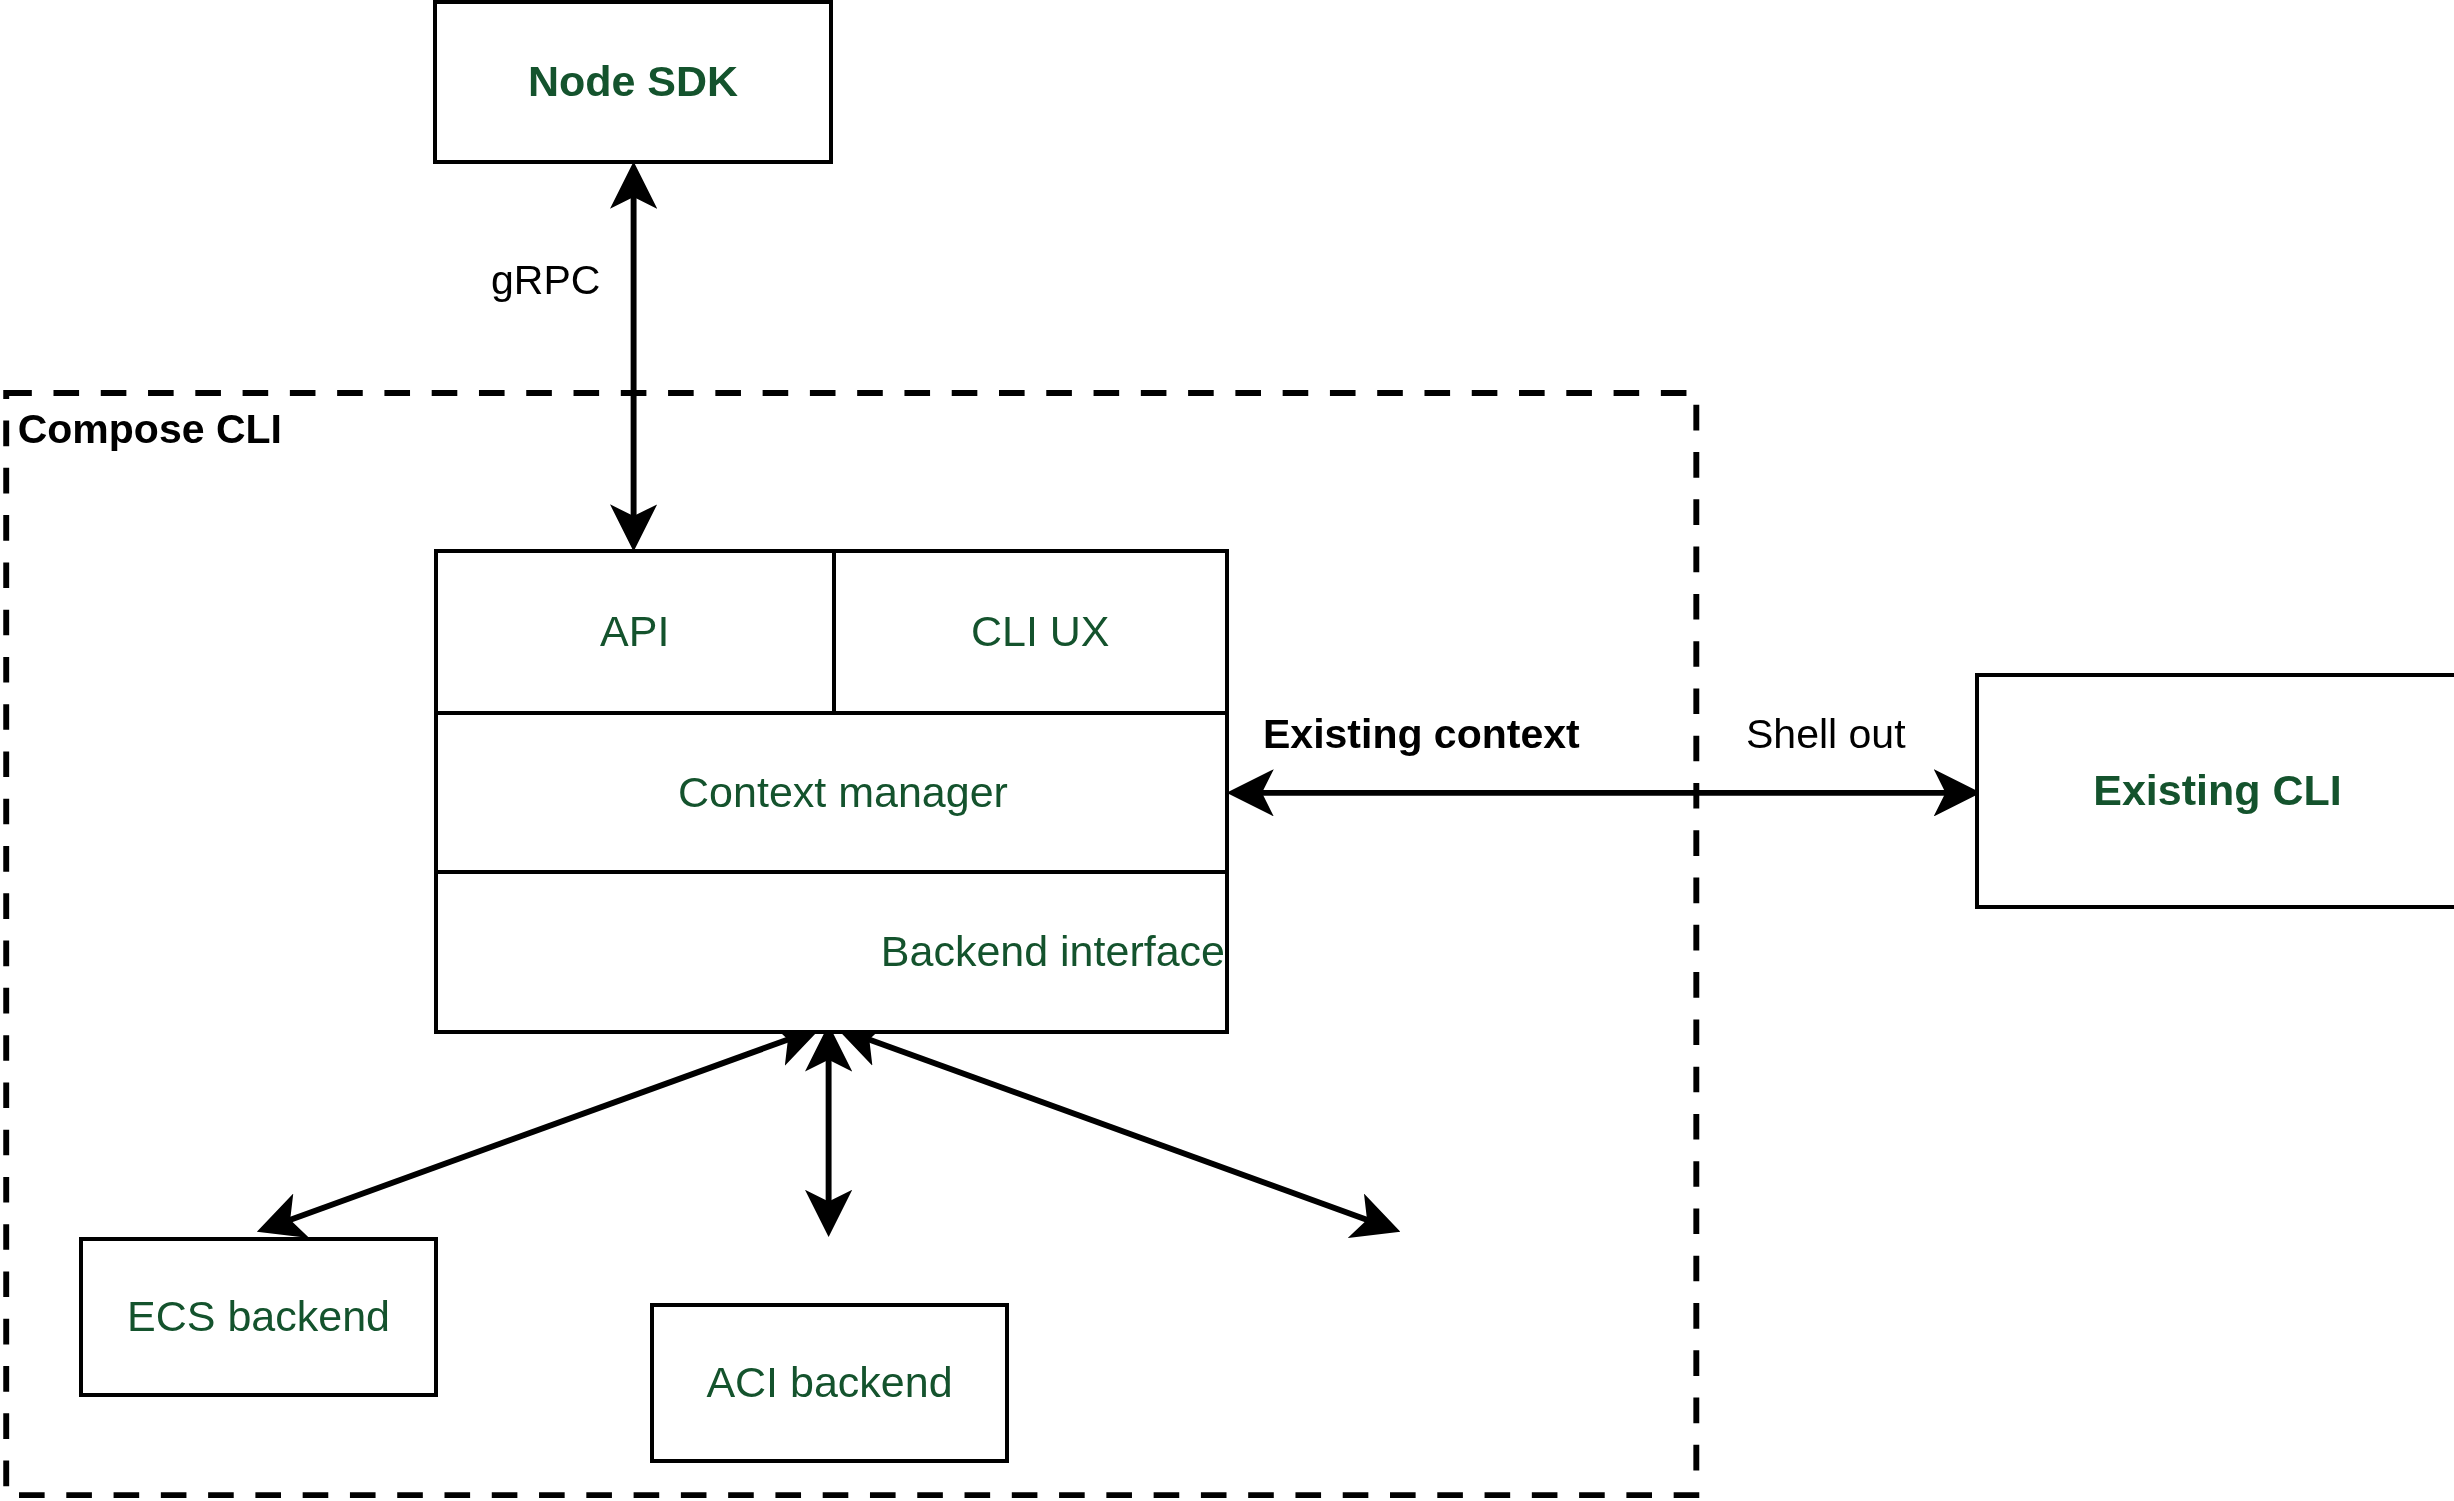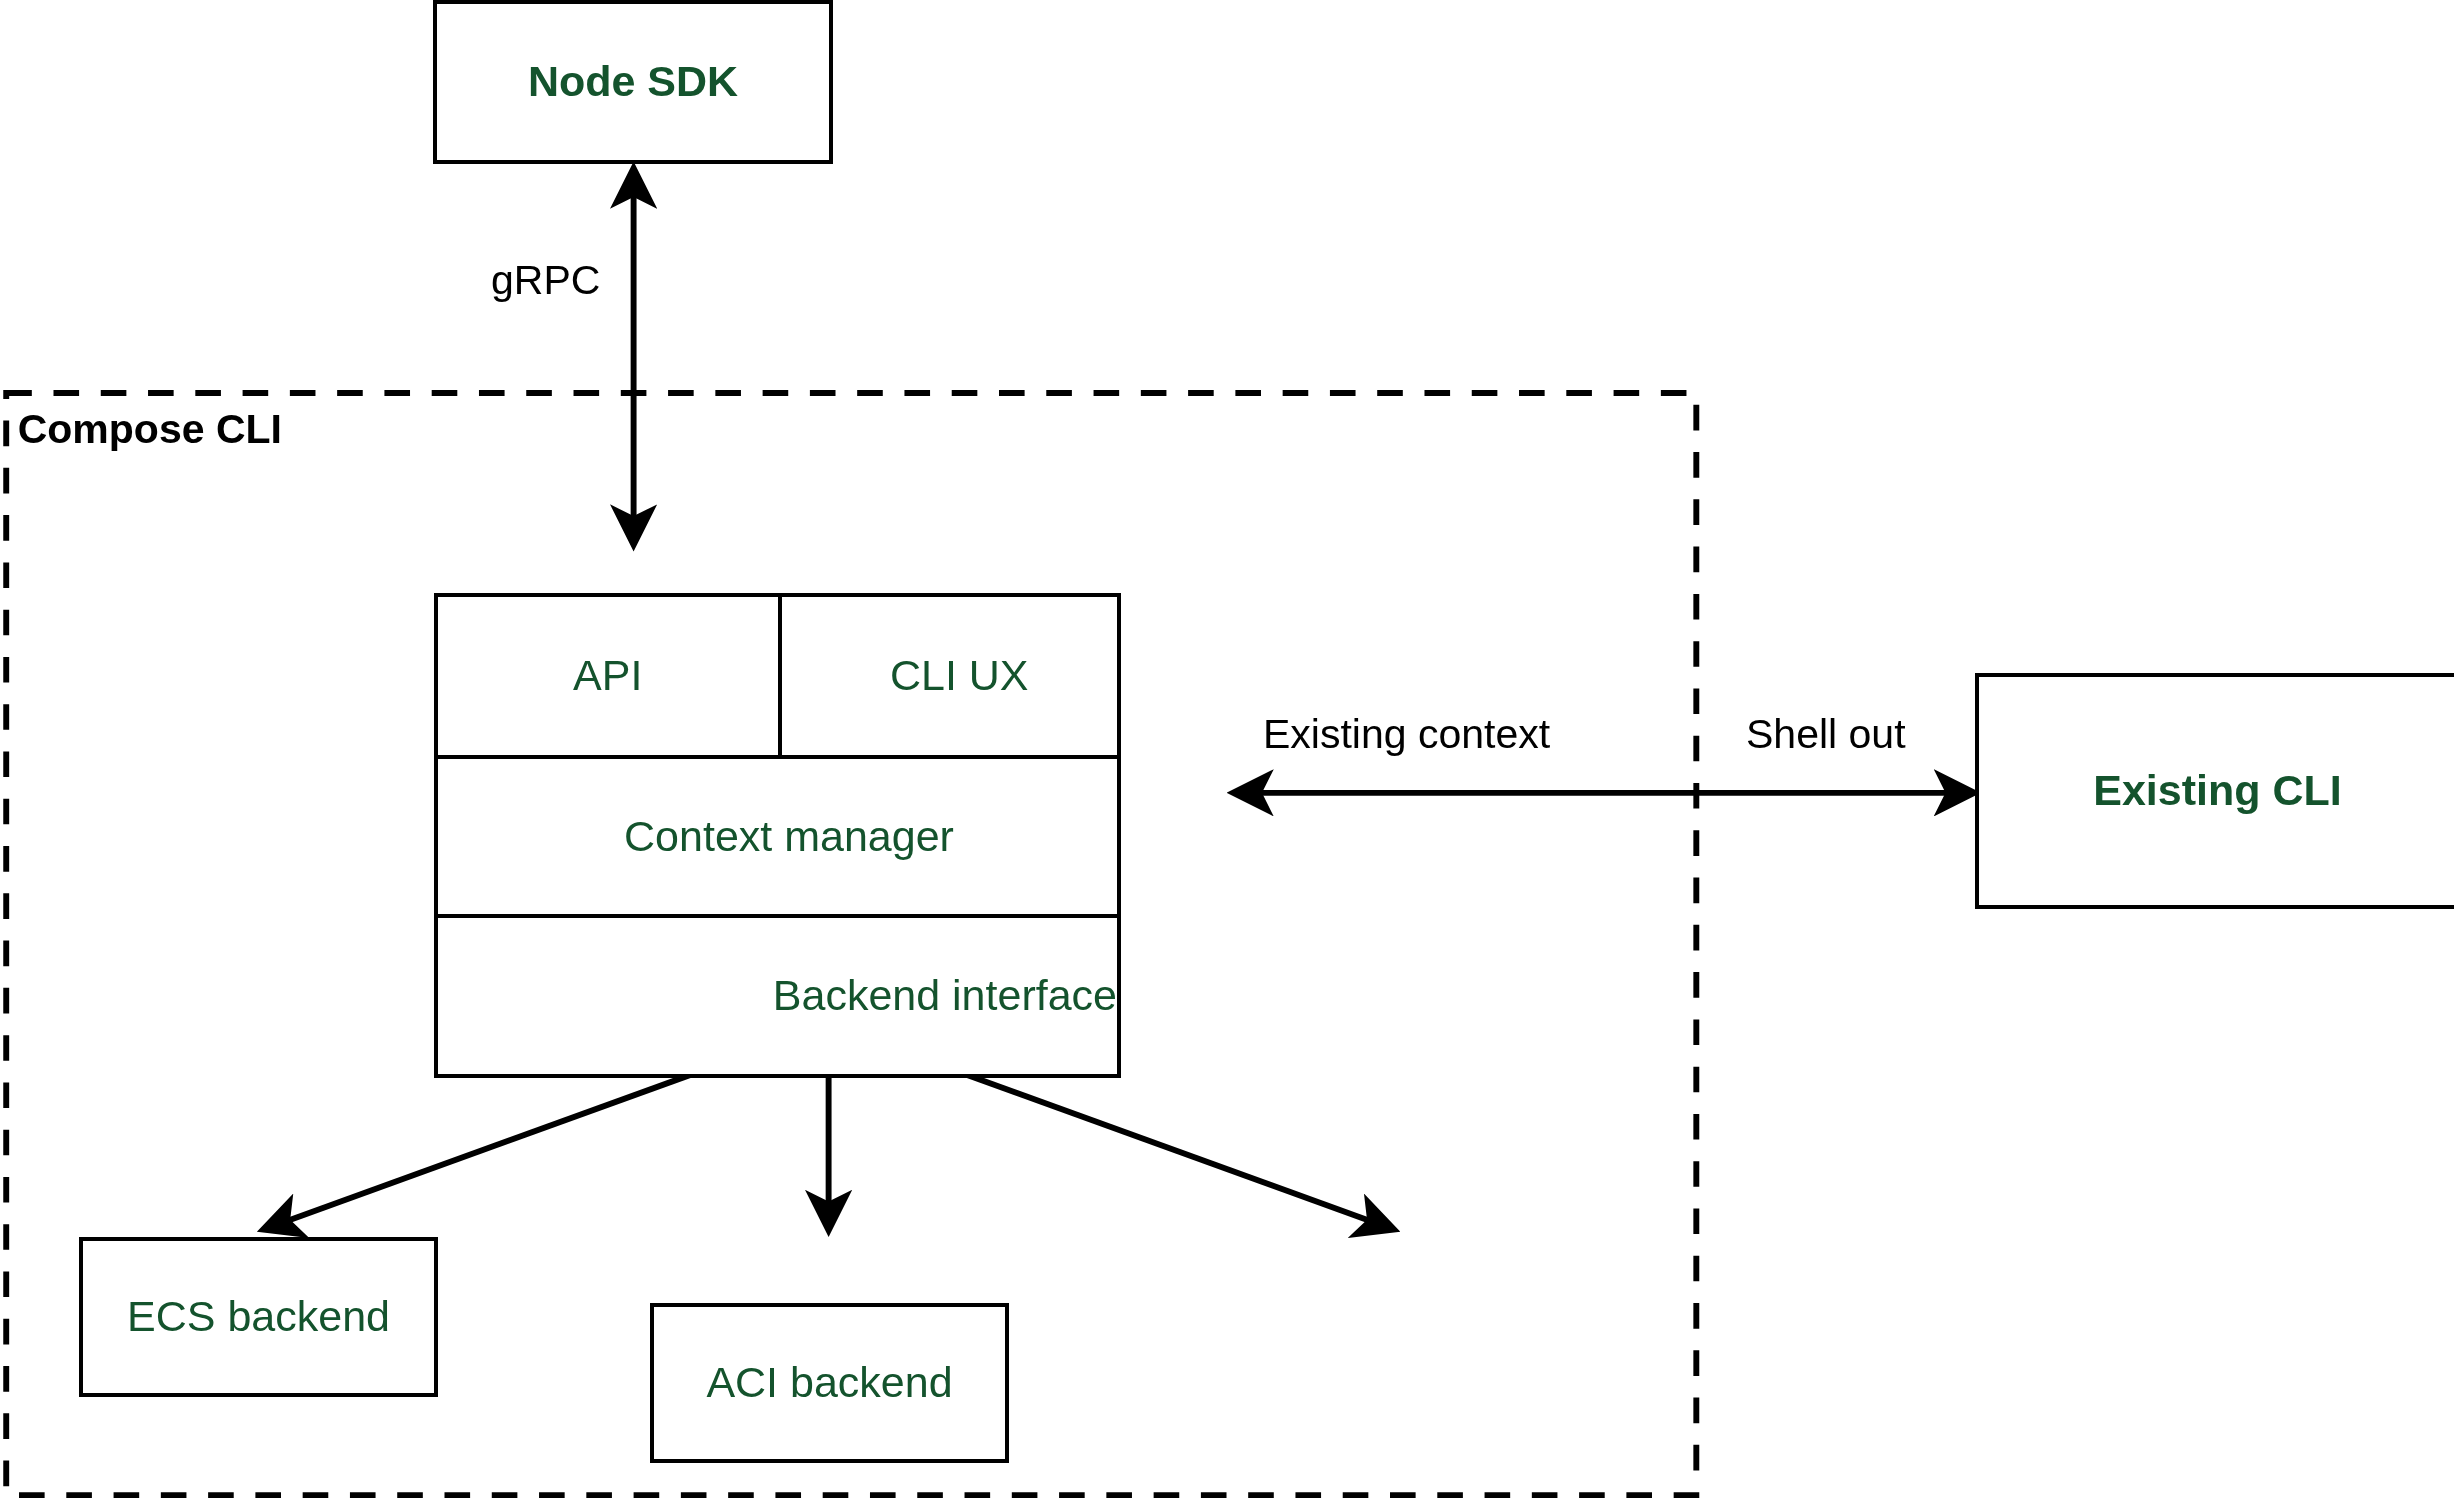--- a/index.html
+++ b/index.html
@@ -116,21 +116,21 @@
   <div class="group-title" style="left:17.7px; top:406px;">Compose CLI</div>
 
   <div class="node-box" style="left:433px; top:0px; width:400px; height:164px;">
     <span class="node-label bold">Node SDK</span>
   </div>
 
   <div class="node-box" style="left:1975px; top:673px; width:485px; height:236px;">
     <span class="node-label bold">Existing CLI</span>
   </div>
 
-  <div class="core-block" style="left:434px; top:549px; width:687px; height:485px;margin-top:44px;">
+  <div class="core-block" style="left:434px; top:549px; width:795px; height:485px;">
 
     <div class="core-row" style="height:158px;">
       <div class="core-cell" style="width:50%; height:100%;">
         <span class="node-label">API</span>
       </div>
       <div class="core-cell" style="width:50%; height:100%;">
         <span class="node-label">CLI UX</span>
       </div>
     </div>
 
@@ -151,18 +151,18 @@
     <span class="node-label">ECS backend</span>
   </div>
 
   <div class="node-box" style="left:650px; top:1303px; width:359px; height:160px;align-items:center;">
     <span class="node-label">ACI backend</span>
   </div>
 
 
   <div class="edge-label" style="left:491px; top:257px;">gRPC</div>
 
-  <div class="edge-label" style="left:1263px; top:711px;">Existing context</div>
+  <div class="edge-label" style="left:1263px; top:711px;font-weight:bold;">Existing context</div>
 
   <div class="edge-label" style="left:1746px; top:711px;">Shell out</div>
 
 </div>
 
 
 </body></html>

